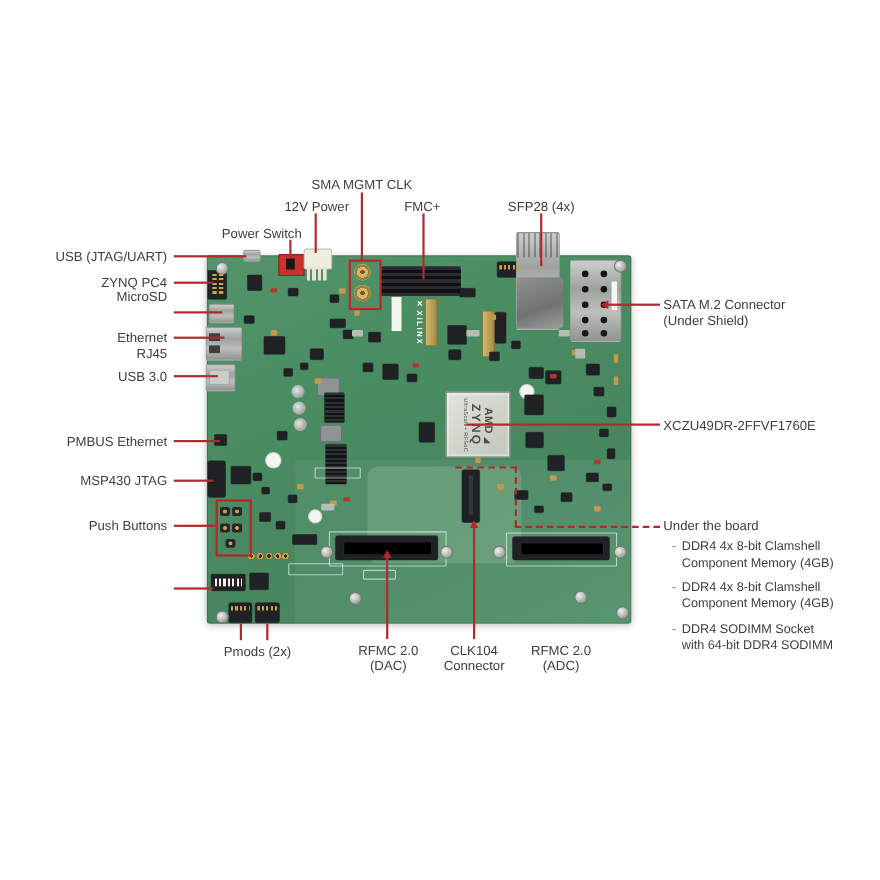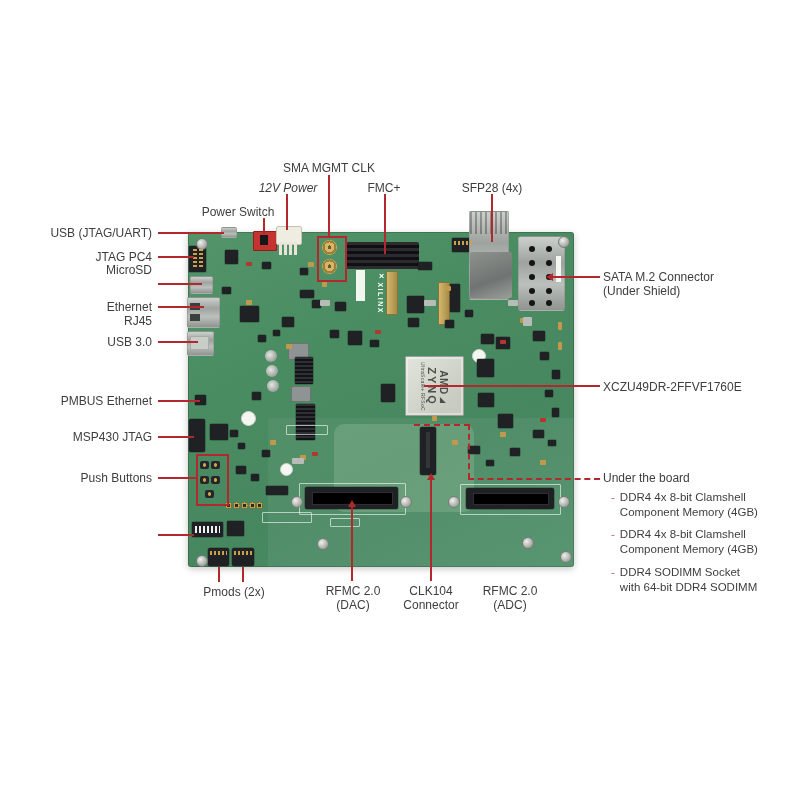--- a/index.html
+++ b/index.html
@@ -185,27 +185,27 @@
   <div class="lead" style="left:424px;top:385px;width:176px;height:2px;"></div>
   <div class="lead" style="left:351px;top:505px;width:2px;height:76px;"></div>
   <div class="arr-u" style="left:348px;top:500px;"></div>
   <div class="lead" style="left:430px;top:478px;width:2px;height:103px;"></div>
   <div class="arr-u" style="left:427px;top:473px;"></div>
   <div class="dash-h" style="left:414px;top:424px;width:56px;"></div>
   <div class="dash-v" style="left:468px;top:424px;height:55px;"></div>
   <div class="dash-h" style="left:468px;top:478px;width:132px;"></div>
 
   <div class="lbl lt" style="left:329px;top:161px;">SMA MGMT CLK</div>
-  <div class="lbl lt" style="left:288px;top:181px;font-style:italic;">12V Power</div>
+  <div class="lbl lt" style="left:288px;top:181px;">12V Power</div>
   <div class="lbl lt" style="left:384px;top:181px;">FMC+</div>
   <div class="lbl lt" style="left:492px;top:181px;">SFP28 (4x)</div>
   <div class="lbl lt" style="left:238px;top:205px;">Power Switch</div>
 
   <div class="lbl la" style="top:226px;">USB (JTAG/UART)</div>
-  <div class="lbl la" style="top:250px;">JTAG PC4</div>
+  <div class="lbl la" style="top:250px;">ZYNQ PC4</div>
   <div class="lbl la" style="top:263px;">MicroSD</div>
   <div class="lbl la" style="top:300px;">
     <span class="ln">Ethernet</span>
     <span class="ln">RJ45</span>
   </div>
   <div class="lbl la" style="top:335px;">USB 3.0</div>
   <div class="lbl la" style="top:394px;">PMBUS Ethernet</div>
   <div class="lbl la" style="top:430px;">MSP430 JTAG</div>
   <div class="lbl la" style="top:471px;">Push Buttons</div>
   <div class="lbl lc" style="left:234px;top:585px;">Pmods (2x)</div>

